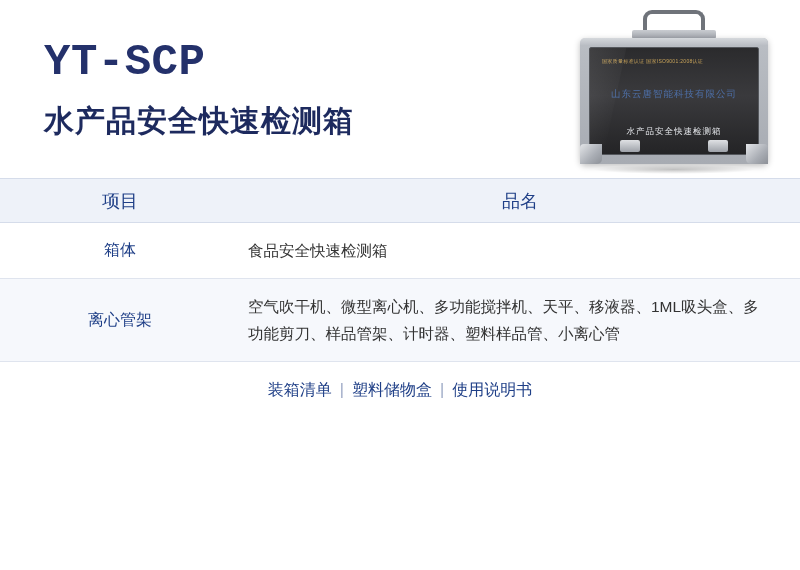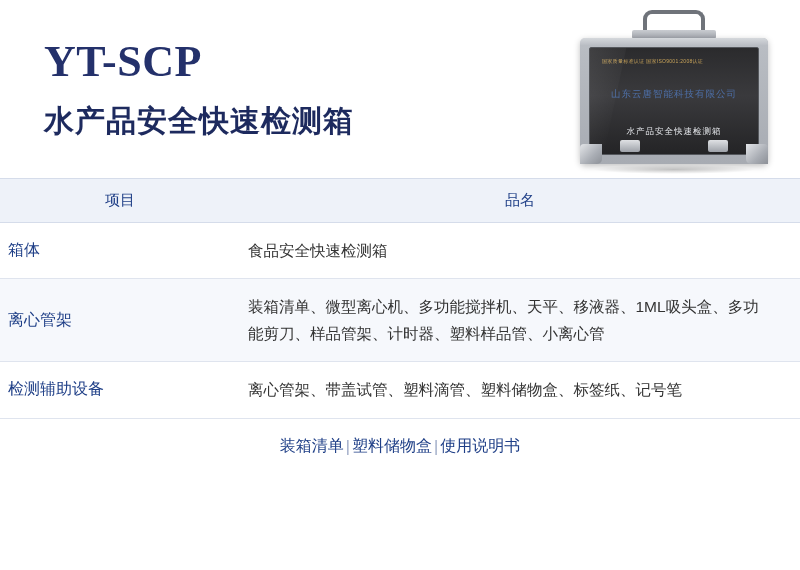--- a/index.html
+++ b/index.html
@@ -21,21 +21,21 @@
     height: 570px;
   }
 
   
   .header {
     position: relative;
     height: 178px;
     padding: 40px 0 0 44px;
   }
   .title-model {
-    font-family: Liberation Serif, serif;
+    font-family: Liberation Mono, monospace;
     font-size: 44px;
     font-weight: bold;
     color: #24316b;
     letter-spacing: 0.5px;
     line-height: 1;
     margin: 0 0 22px 0;
   }
   .title-name {
     font-family: "Liberation Sans", "DejaVu Sans", sans-serif;
     font-size: 30px;
@@ -171,51 +171,51 @@
   }
   .spec-table th,
   .spec-table td {
     border-top: 1px solid #dfe4ee;
     border-bottom: 1px solid #dfe4ee;
     vertical-align: middle;
   }
   .spec-table thead th {
     background: #eef2f9;
     color: #1f3f87;
-    font-size: 15px;
+    font-size: 18px;
     font-weight: normal;
     height: 44px;
     text-align: center;
     border-top: 1px solid #d5dcea;
     border-bottom: 1px solid #d5dcea;
   }
   .col-item { width: 240px; }
   .col-name { width: auto; }
   .cell-item {
-    text-align: left;
+    text-align: center;
     color: #1f3f87;
     font-size: 16px;
     padding: 14px 8px;
   }
   .cell-name {
     color: #333;
     font-size: 15.5px;
     line-height: 1.75;
     padding: 14px 28px 14px 8px;
     text-align: left;
   }
   .row-alt td { background: #f6f8fc; }
 
   
   .footer {
     height: 56px;
     display: flex;
     align-items: center;
     justify-content: center;
-    gap: 2px;
+    gap: 8px;
     color: #1f3f87;
     font-size: 16px;
   }
   .footer .sep { color: #9aa7c4; }
   .footer .doc { cursor: pointer; }
 </style>
 </head>
 <body>
 
 <div class="page">
@@ -257,25 +257,21 @@
         <th>品名</th>
       </tr>
     </thead>
     <tbody>
       <tr>
         <td class="cell-item">箱体</td>
         <td class="cell-name">食品安全快速检测箱</td>
       </tr>
       <tr class="row-alt">
         <td class="cell-item">离心管架</td>
-        <td class="cell-name">装箱清单、微型离心机、多功能搅拌机、天平、移液器、1ML吸头盒、多功能剪刀、样品管架、计时器、塑料样品管、小离心管</td>
-      </tr>
-      <tr>
-        <td class="cell-item">检测辅助设备</td>
-        <td class="cell-name">离心管架、带盖试管、塑料滴管、塑料储物盒、标签纸、记号笔</td>
+        <td class="cell-name">空气吹干机、微型离心机、多功能搅拌机、天平、移液器、1ML吸头盒、多功能剪刀、样品管架、计时器、塑料样品管、小离心管</td>
       </tr>
     </tbody>
   </table>
 
   <div class="footer">
     <span class="doc">装箱清单</span>
     <span class="sep">|</span>
     <span class="doc">塑料储物盒</span>
     <span class="sep">|</span>
     <span class="doc">使用说明书</span>

